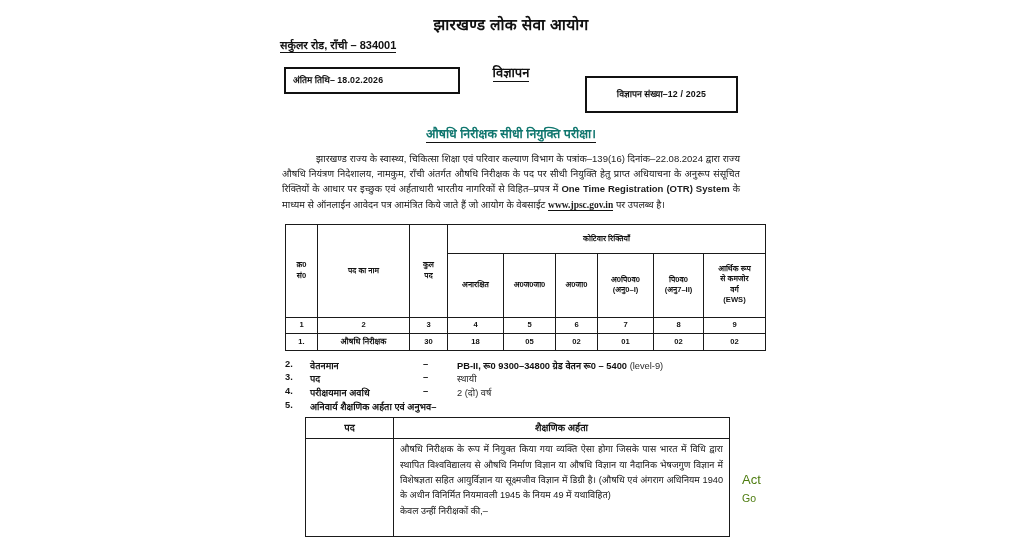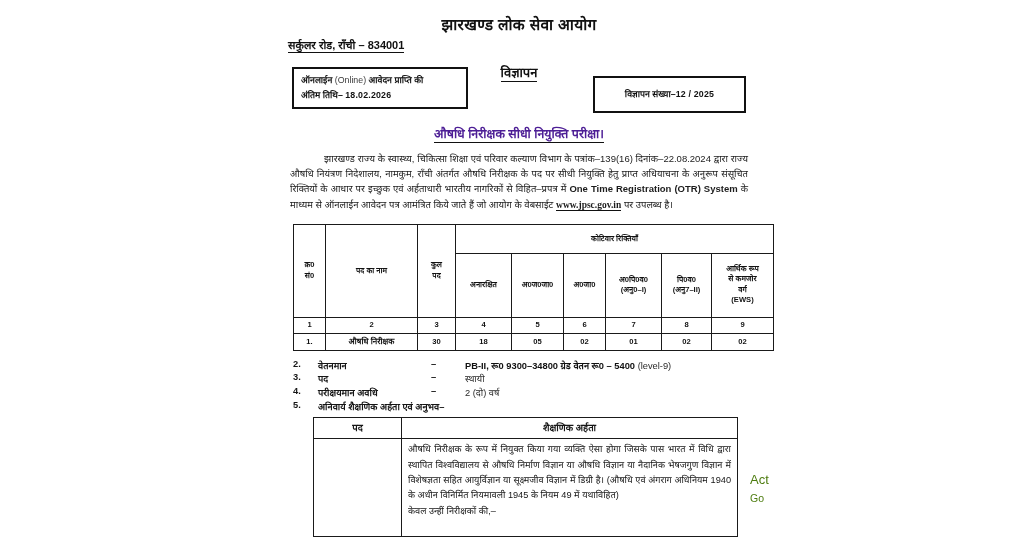--- a/index.html
+++ b/index.html
@@ -10,21 +10,21 @@
   body {
     width: 1024px;
     height: 538px;
     overflow: hidden;
     font-family: "Liberation Sans", sans-serif;
     color: #1a1a1a;
     position: relative;
   }
   .page {
     position: absolute;
-    left: 8px; top: 0;
+    left: 0; top: 0;
     width: 1008px;
     height: 538px;
     background: #fff;
   }
   .doc {
     position: absolute;
     left: 280px;
     top: 0px;
     width: 462px;
   }
@@ -95,21 +95,21 @@
   }
   .box-line .reg { font-weight: normal; color: #3a3a3a; }
   .box-line .num { font-weight: bold; letter-spacing: 0.2px; }
 
   
   .exam-title {
     text-align: center;
     font-size: 12.4px;
     font-weight: bold;
     margin-top: 14px;
-    color: #4c1d95;
+    color: #0f766e;
   }
   .exam-title span {
     border-bottom: 1.4px solid #111;
     padding-bottom: 1px;
   }
 
   
   .para {
     margin-top: 9px;
     font-size: 9.5px;
@@ -212,25 +212,20 @@
 
 <div class="page">
   <div class="doc">
 
     <div class="org-title">झारखण्ड लोक सेवा आयोग</div>
     <div class="org-addr"><span>सर्कुलर रोड, राँची – 834001</span></div>
     <div class="ad-word"><span>विज्ञापन</span></div>
 
     <div class="boxrow">
       <div class="box box-left">
-        <div class="box-line">
-          <span>ऑनलाईन</span>
-          <span class="reg">(Online)</span>
-          <span>आवेदन प्राप्ति की</span>
-        </div>
         <div class="box-line">
           <span>अंतिम तिथि–</span>
           <span class="num">18.02.2026</span>
         </div>
       </div>
       <div class="box box-right">
         <div class="box-line">
           <span>विज्ञापन संख्या–</span><span class="num">12 / 2025</span>
         </div>
       </div>

